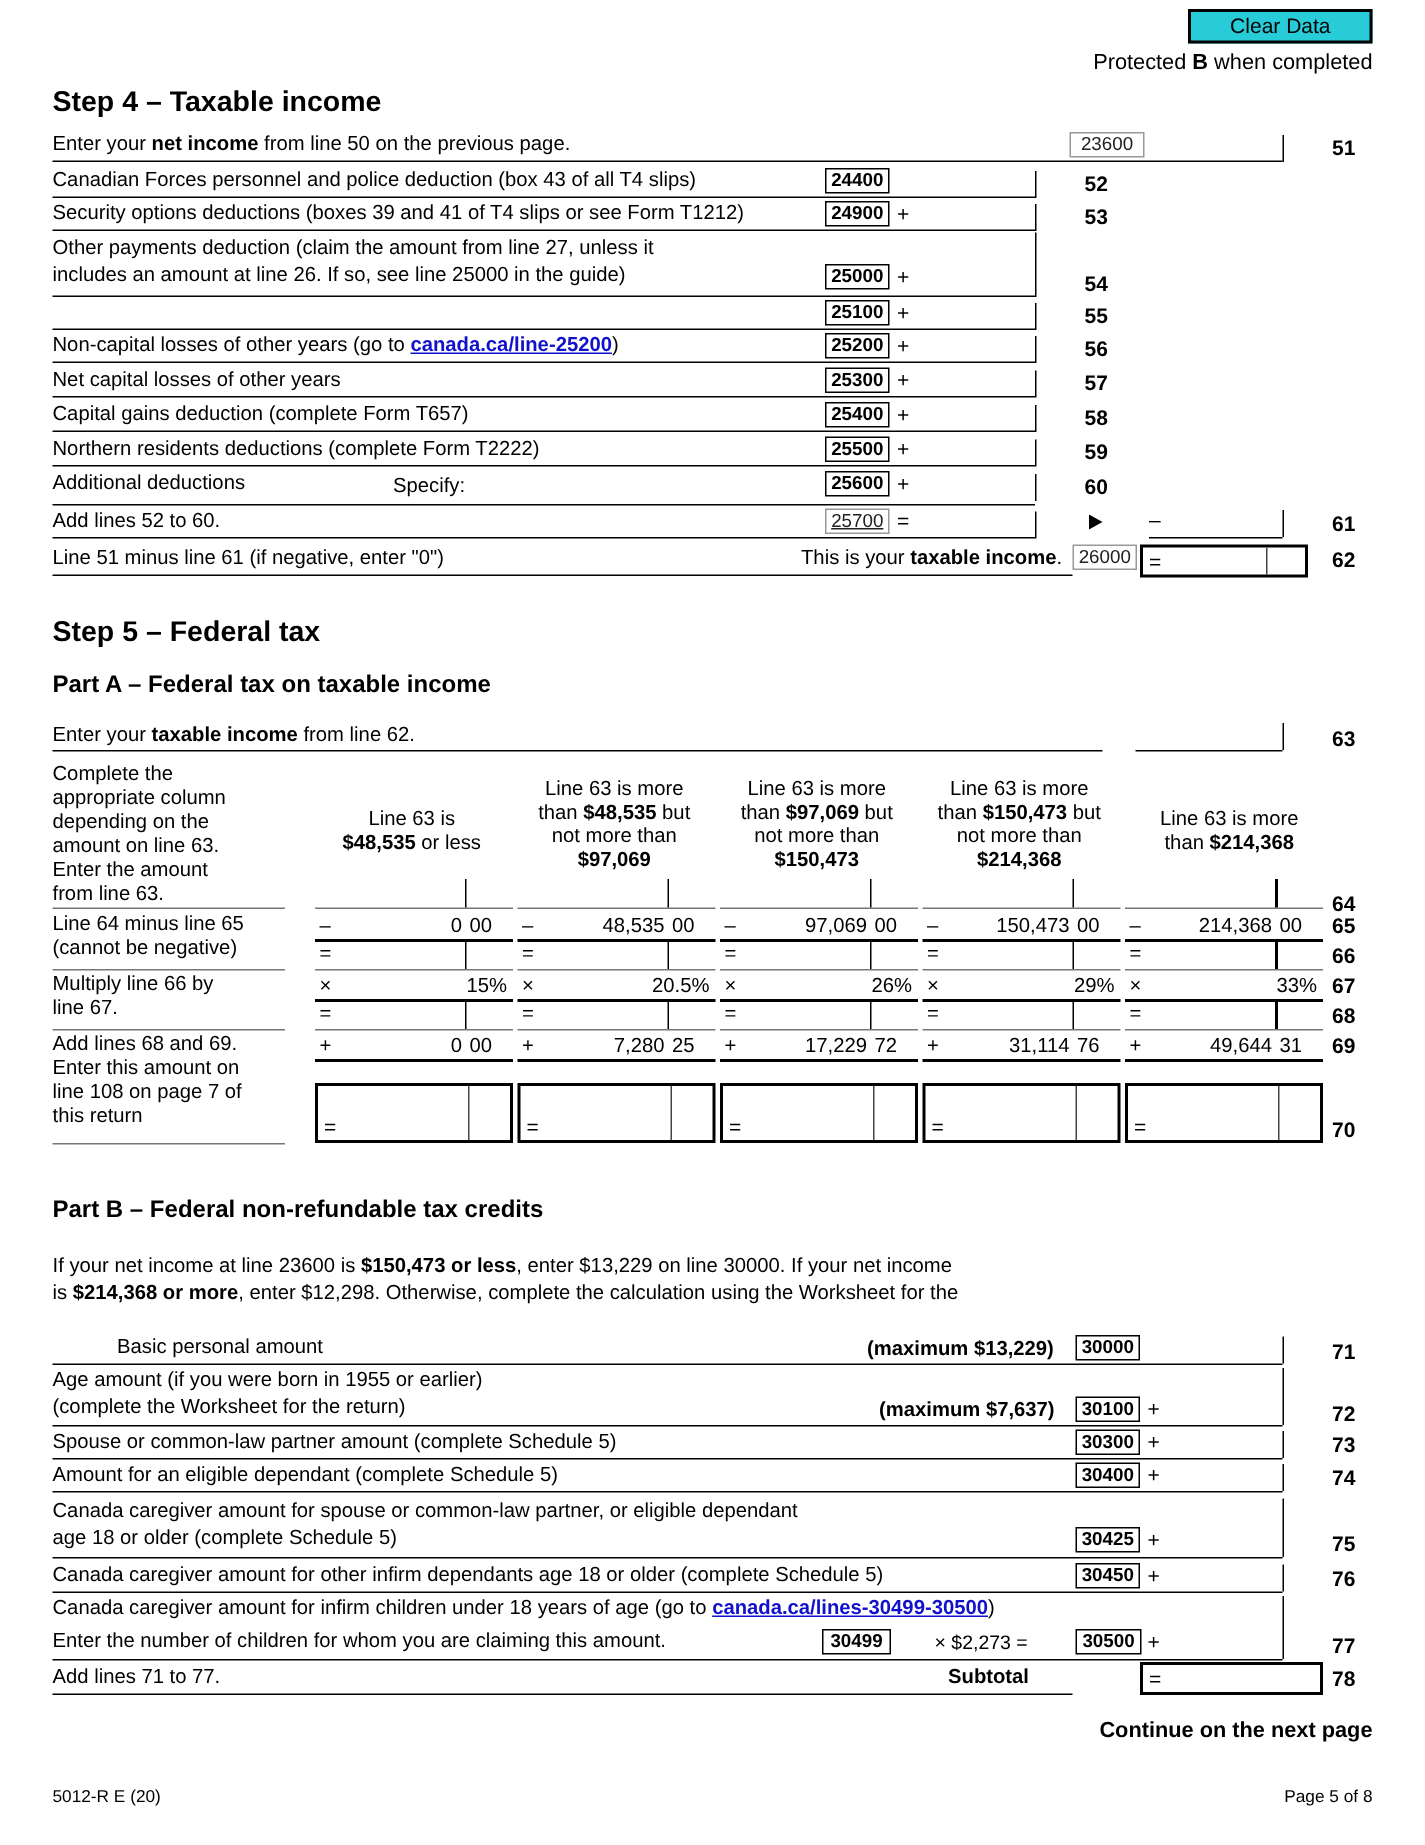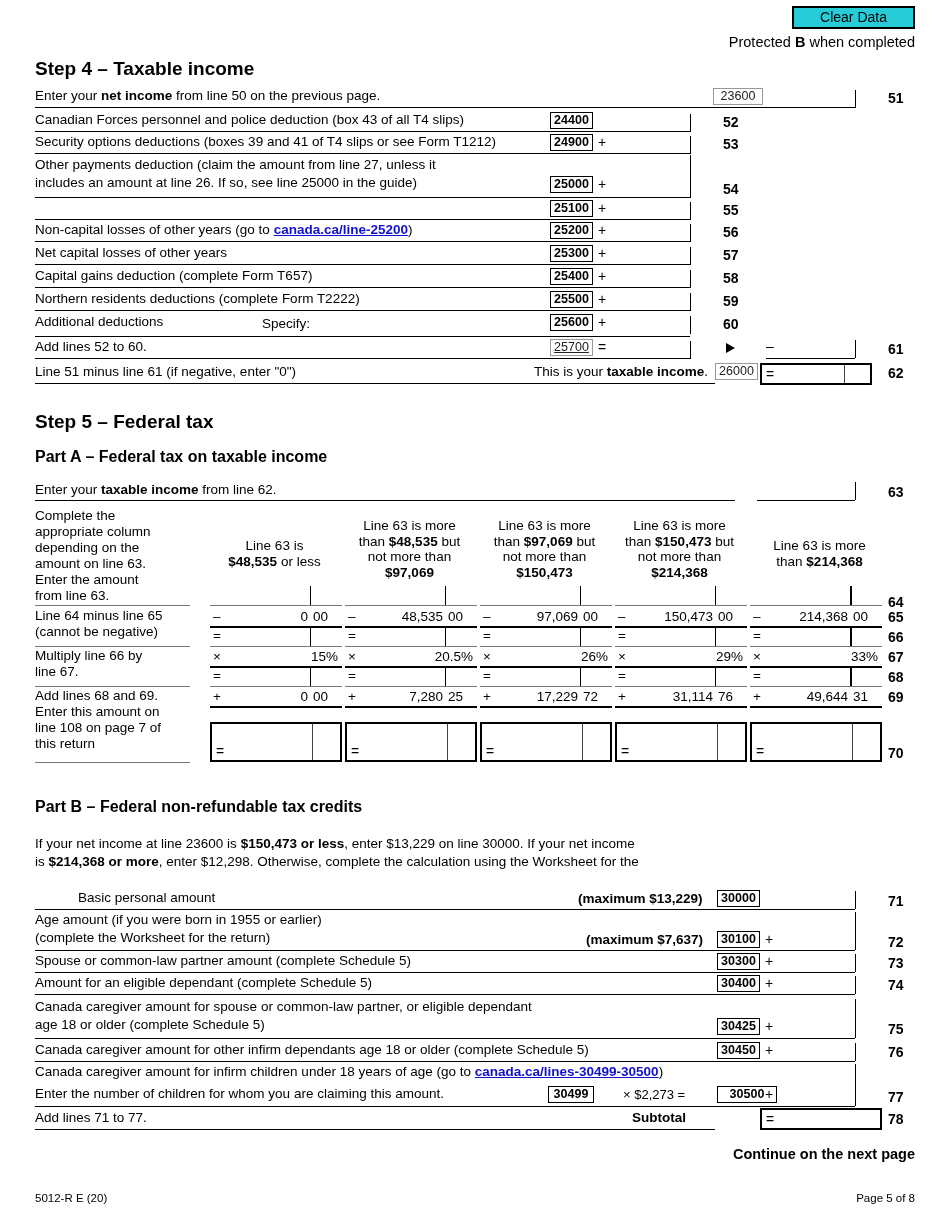--- a/index.html
+++ b/index.html
@@ -424,21 +424,21 @@
   <div class="code" style="left:717px; top:1042px; width:43px;">30450</div>
   <div class="op" style="left:765px; top:1042px;">+</div>
   <div class="vline" style="left:855px; top:1043px; height:18px;"></div>
   <div class="lineno" style="left:888px; top:1044px;">76</div>
 
   <div class="abs nowrap" style="left:35px; top:1064px;"><span>Canada caregiver amount for infirm children under 18 years of age (go to </span><a class="lnk" href="#">canada.ca/lines-30499-30500</a><span>)</span></div>
   <div class="abs" style="left:35px; top:1086px;">Enter the number of children for whom you are claiming this amount.</div>
   <div class="code" style="left:548px; top:1086px; width:46px;">30499</div>
   <div class="abs" style="left:623px; top:1087px; font-size:13px;text-align:right;">×  $2,273 =</div>
   <div class="rule" style="left:35px; top:1106px; width:820px;"></div>
-  <div class="code" style="left:717px; top:1086px; width:60px;">30500</div>
+  <div class="code" style="left:717px; top:1086px; width:44px;">30500</div>
   <div class="op" style="left:765px; top:1086px;">+</div>
   <div class="vline" style="left:855px; top:1064px; height:42px;"></div>
   <div class="lineno" style="left:888px; top:1089px;">77</div>
 
   <div class="abs" style="left:35px; top:1110px;">Add lines 71 to 77.</div>
   <div class="abs b" style="left:632px; top:1110px;">Subtotal</div>
   <div class="rule" style="left:35px; top:1129px; width:680px;"></div>
   <div class="boxfield" style="left:760px; top:1108px; width:122px; height:22px;">
     <span class="eq">=</span>
   </div>

